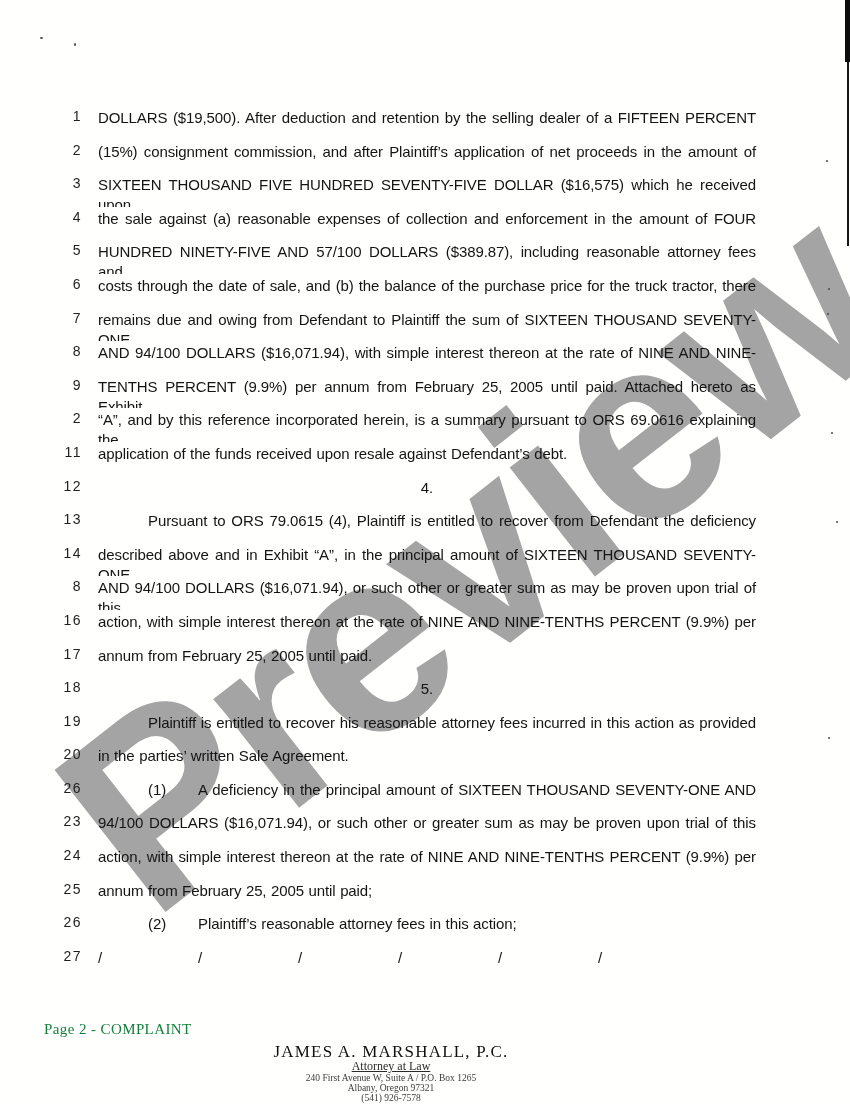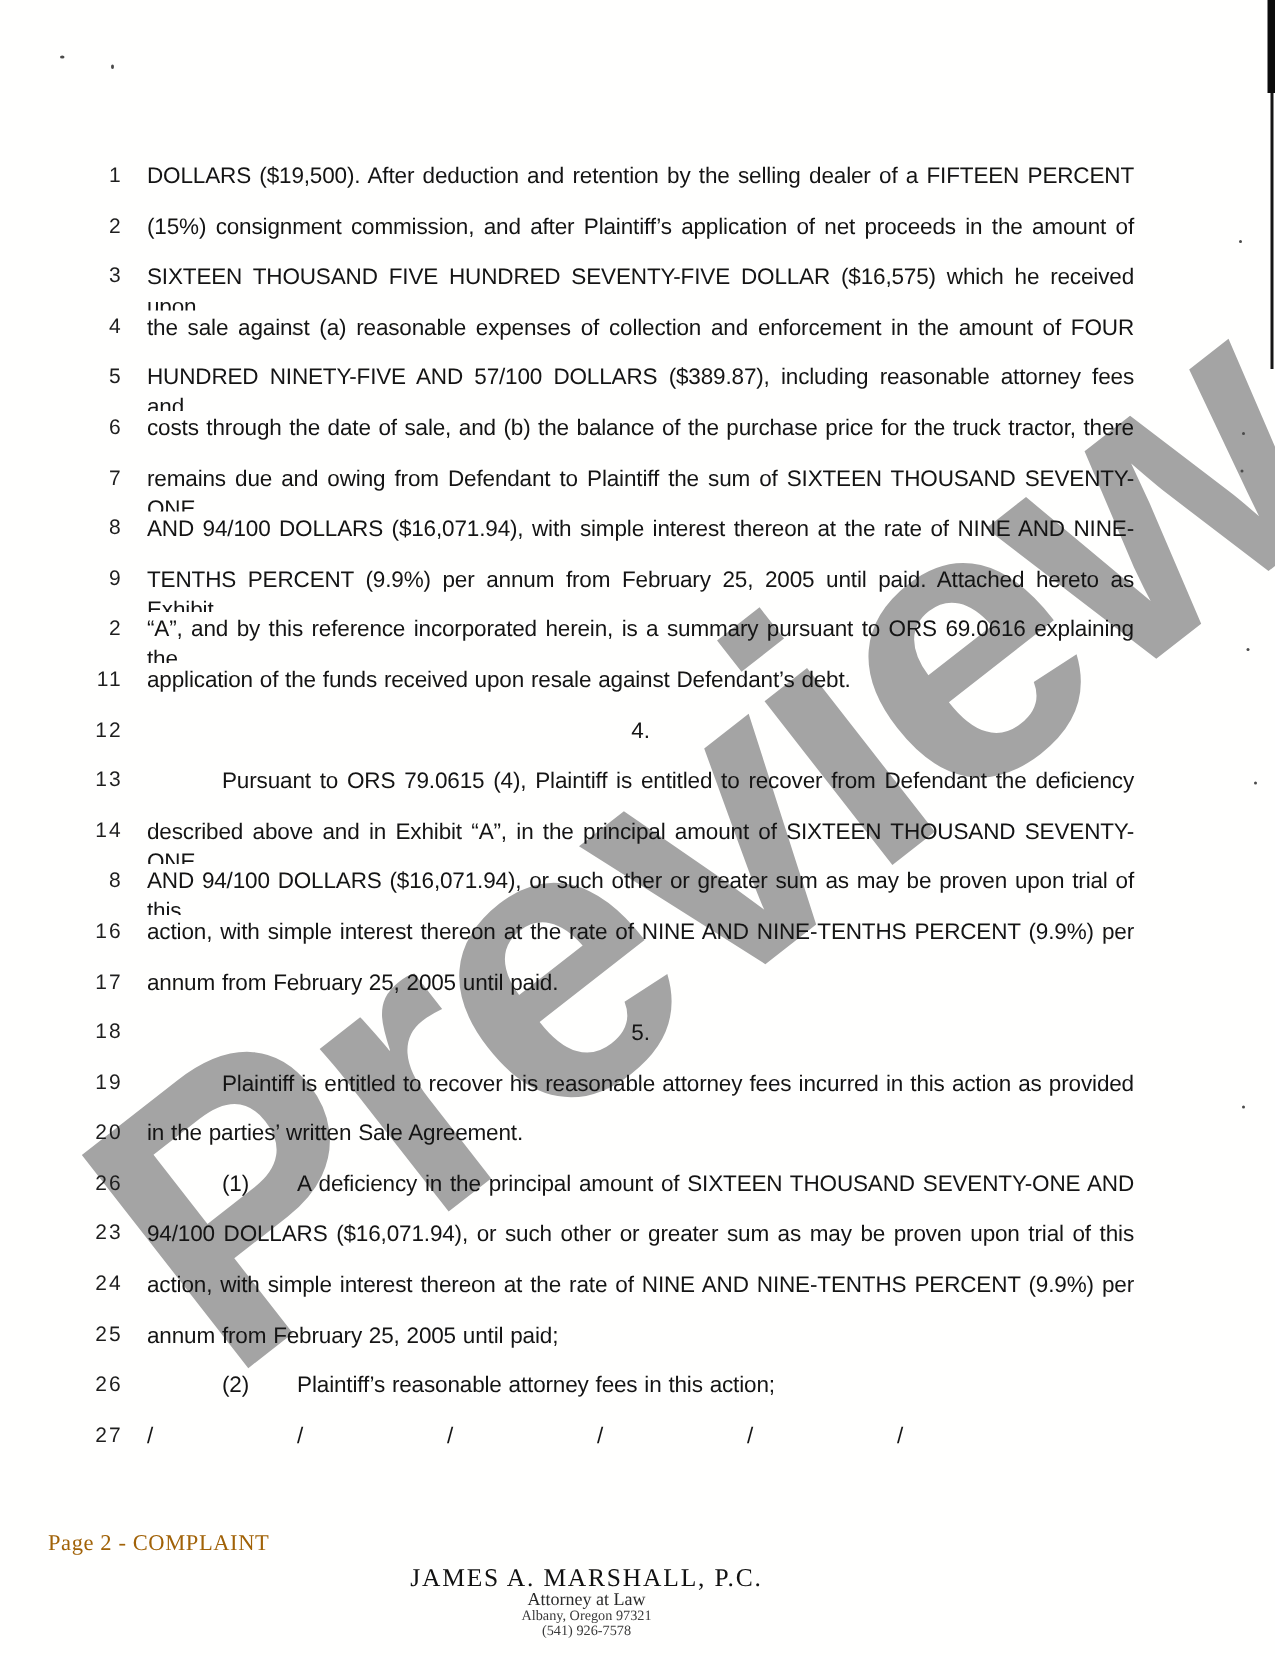--- a/index.html
+++ b/index.html
@@ -36,30 +36,30 @@
     color:#141414;letter-spacing:-0.1px;word-spacing:0.5px;
   }
   .txt.j{text-align:justify;text-align-last:justify;}
   .txt.l{text-align:left;}
   .txt.c{text-align:center;}
   .ind{display:inline-block;width:50px;}
   .gap{display:inline-block;width:32px;}
   .slash{display:inline-block;width:100px;text-align:left;}
   
   .footer-left{
-    position:absolute;left:32px;top:1021px;z-index:2;
+    position:absolute;left:44px;top:1021px;z-index:2;
     font-family:"Liberation Serif",serif;
-    font-size:15px;color:#a16207;letter-spacing:0.4px;
+    font-size:15px;color:#15803d;letter-spacing:0.4px;
   }
   .firm{
     position:absolute;left:0;top:1043px;width:782px;text-align:center;z-index:2;
     font-family:"Liberation Serif",serif;color:#222;
   }
   .firm-name{font-size:17px;letter-spacing:1.2px;color:#111;line-height:17px;}
-  .firm-title{font-size:12px;line-height:13px;color:#2a2a2a;}
+  .firm-title{font-size:12px;line-height:13px;color:#2a2a2a;text-decoration:underline;}
   .firm-addr,.firm-city,.firm-phone{font-size:9.5px;line-height:10px;color:#3a3a3a;}
   
   .edge-bar{position:absolute;right:0;top:0;width:5px;height:62px;background:#0c0c0c;z-index:3;}
   .edge-line{position:absolute;right:1px;top:62px;width:2px;height:184px;background:#161616;z-index:3;}
   .speck{position:absolute;background:#4a4a4a;border-radius:50%;z-index:3;}
 </style>
 </head>
 <body>
 
 <div class="page">
@@ -171,20 +171,21 @@
         <span class="num">27</span>
         <div class="txt l"><span class="slash">/</span><span class="slash">/</span><span class="slash">/</span><span class="slash">/</span><span class="slash">/</span><span class="slash">/</span></div>
       </div>
     </div>
 
   <div class="footer-left">Page 2 - COMPLAINT</div>
 
   <div class="firm">
     <div class="firm-name">JAMES A. MARSHALL, P.C.</div>
     <div class="firm-title">Attorney at Law</div>
+    <div class="firm-addr">240 First Avenue W, Suite A / P.O. Box 1265</div>
     <div class="firm-city">Albany, Oregon 97321</div>
     <div class="firm-phone">(541) 926-7578</div>
   </div>
 
   <div class="edge-bar"></div>
   <div class="edge-line"></div>
   <div class="speck" style="left:40px;top:37px;width:3px;height:2px;"></div>
   <div class="speck" style="left:74px;top:43px;width:2px;height:3px;"></div>
   <div class="speck" style="left:195px;top:221px;width:2px;height:2px;"></div>
   <div class="speck" style="left:826px;top:160px;width:2px;height:2px;"></div>

